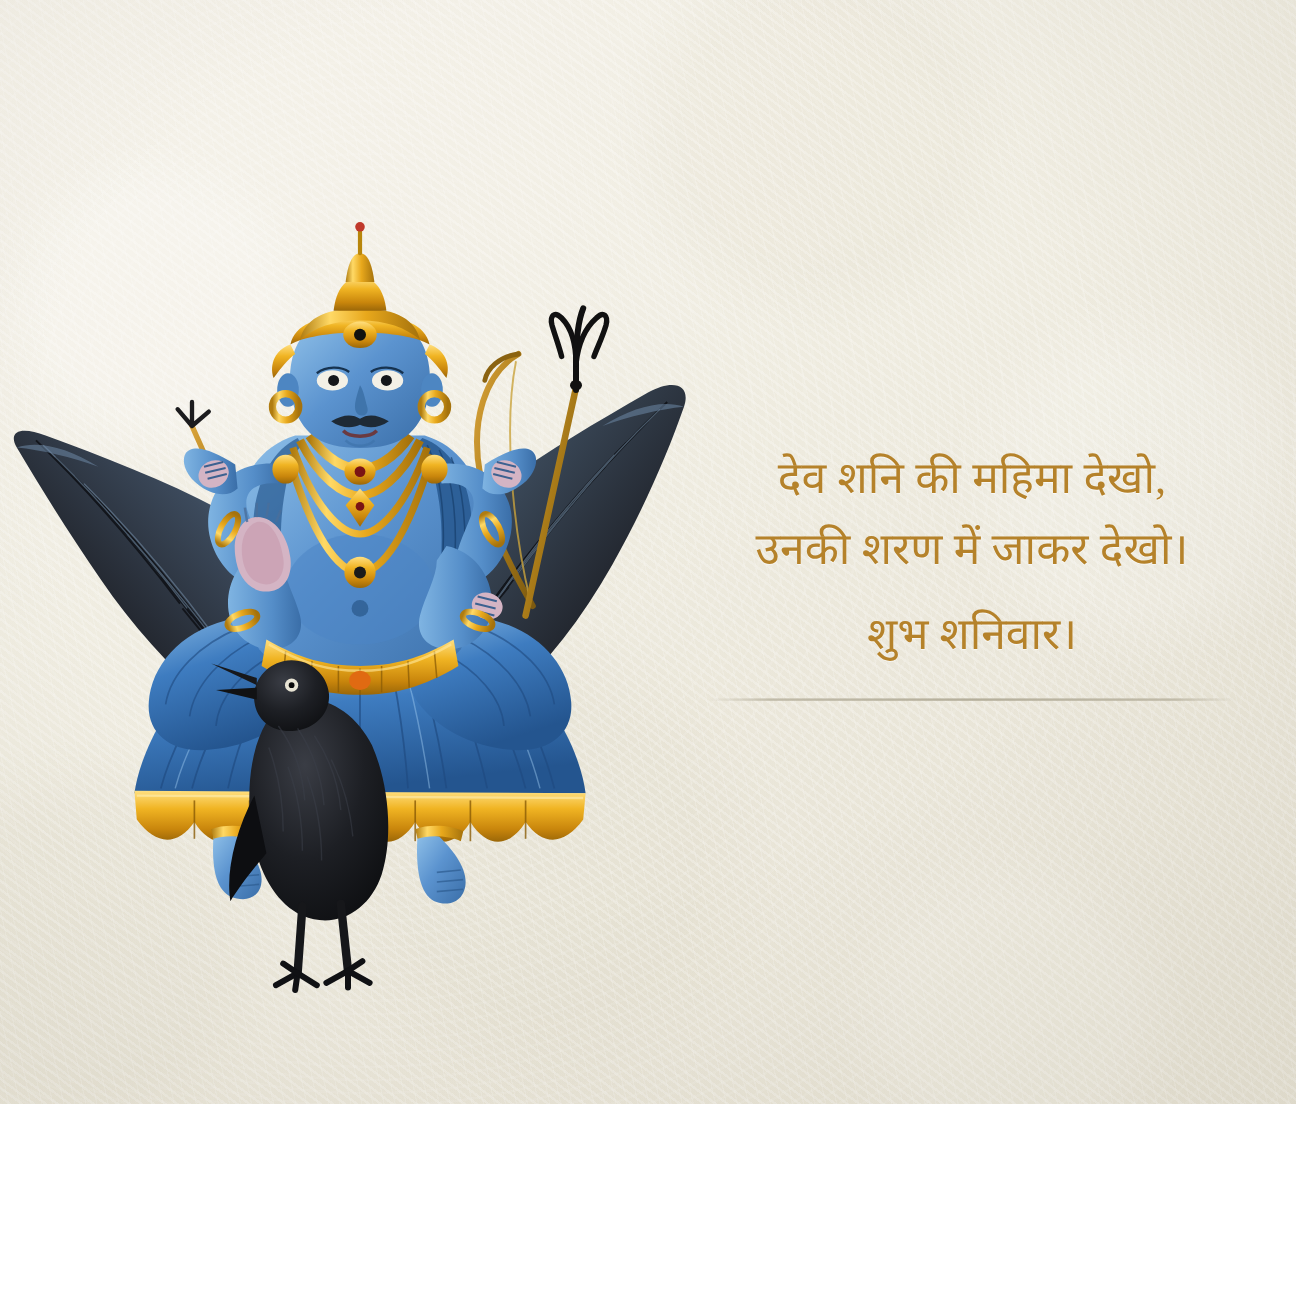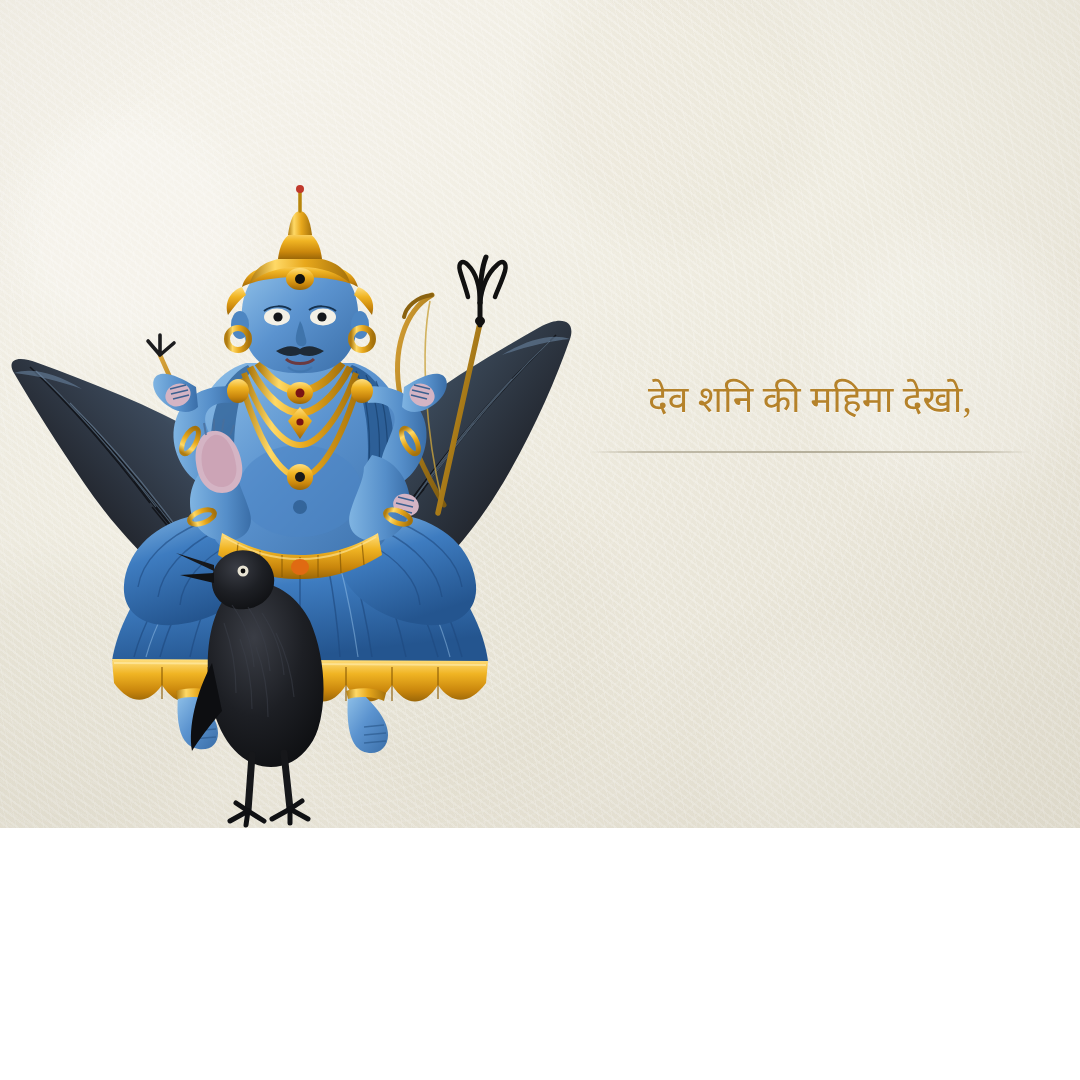--- a/index.html
+++ b/index.html
@@ -7,21 +7,21 @@
 
   html,body{
     width:1080px; height:1080px;
     overflow:hidden;
     font-family:"Liberation Serif","DejaVu Serif",serif;
   }
 
   
   #canvas{
     position:relative;
-    width:1080px; height:828px;
+    width:1080px; height:920px;
     background:#fef9c3;
     overflow:hidden;
   }
   .paper-base{
     position:absolute; inset:0;
     background:
       radial-gradient(ellipse 80% 70% at 18% 14%, #f4f1e8 0%, rgba(244,241,232,0) 62%),
       radial-gradient(ellipse 90% 80% at 85% 88%, #e8e4d6 0%, rgba(232,228,214,0) 65%),
       linear-gradient(152deg,#f3f0e7 0%, #efece0 42%, #eae6d9 78%, #e6e2d4 100%);
   }
@@ -525,16 +525,18 @@
             <path d="M290 554 L290 568"></path>
           <path d="M290 554 L308 564"></path>
             <path d="M290 554 L302 546"></path>
         </g>
       </g>
     </svg>
   </div>
 
   <div id="quote-block">
     <div class="quote-line">देव शनि की महिमा देखो,</div>
+    <div class="quote-line">उनकी शरण में जाकर देखो।</div>
+    <div id="greeting-line">शुभ शनिवार।</div>
     <div id="divider"></div>
   </div>
 
 </div>
 
 </body></html>

